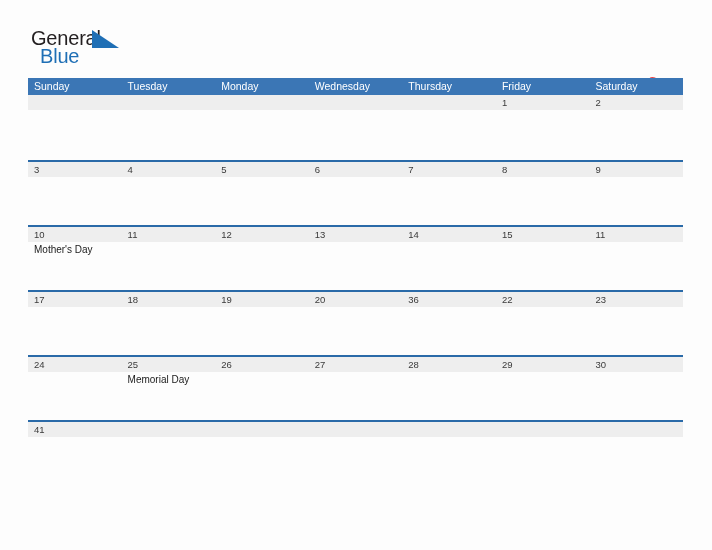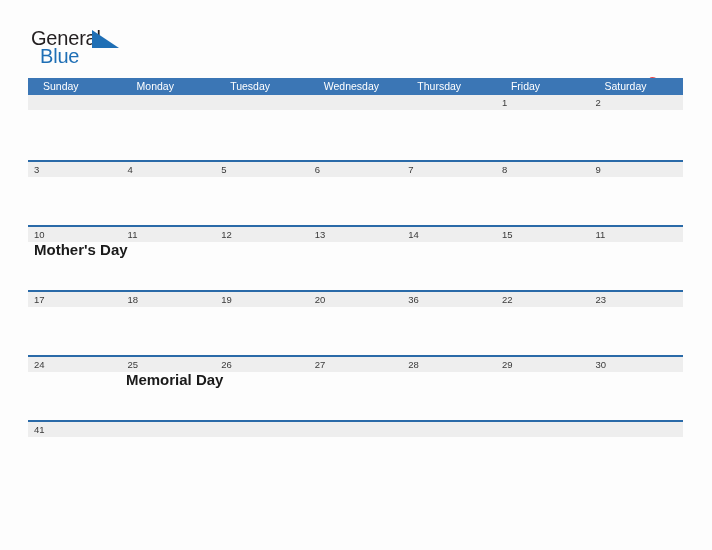--- a/index.html
+++ b/index.html
@@ -86,21 +86,21 @@
   .weekday-header {
     display: flex;
     background: #3b76b5;
     height: 17px;
   }
   .weekday-cell {
     flex: 1 1 0;
     color: #ffffff;
     font-size: 10.5px;
     line-height: 17px;
-    padding-left: 15px;
+    padding-left: 6px;
     box-sizing: border-box;
     white-space: nowrap;
     overflow: hidden;
   }
 
   .week-row {
     border-top: 2px solid #2a6aa8;
     height: 65px;
     box-sizing: border-box;
     position: relative;
@@ -127,24 +127,23 @@
   }
   .event-band {
     display: flex;
     height: 48px;
   }
   .event-cell {
     flex: 1 1 0;
     padding-left: 6px;
     padding-top: 2px;
     box-sizing: border-box;
-    font-size: 15px;
+    font-size: 10px;
     color: #1a1a1a;
     line-height: 12px;
-    font-weight: bold;
   }
   .event-text {
     display: block;
     white-space: nowrap;
   }
 </style>
 </head>
 <body>
 
 <div class="page">
@@ -163,22 +162,22 @@
 
 
     <div class="locale-label">Guam</div>
 
   </div>
 
   <div class="calendar">
 
     <div class="weekday-header">
       <div class="weekday-cell">Sunday</div>
+      <div class="weekday-cell">Tuesday</div>
       <div class="weekday-cell">Monday</div>
-      <div class="weekday-cell">Tuesday</div>
       <div class="weekday-cell">Wednesday</div>
       <div class="weekday-cell">Thursday</div>
       <div class="weekday-cell">Friday</div>
       <div class="weekday-cell">Saturday</div>
     </div>
 
     <div class="week-row first">
       <div class="date-band">
         <div class="date-cell"></div>
         <div class="date-cell"></div>

